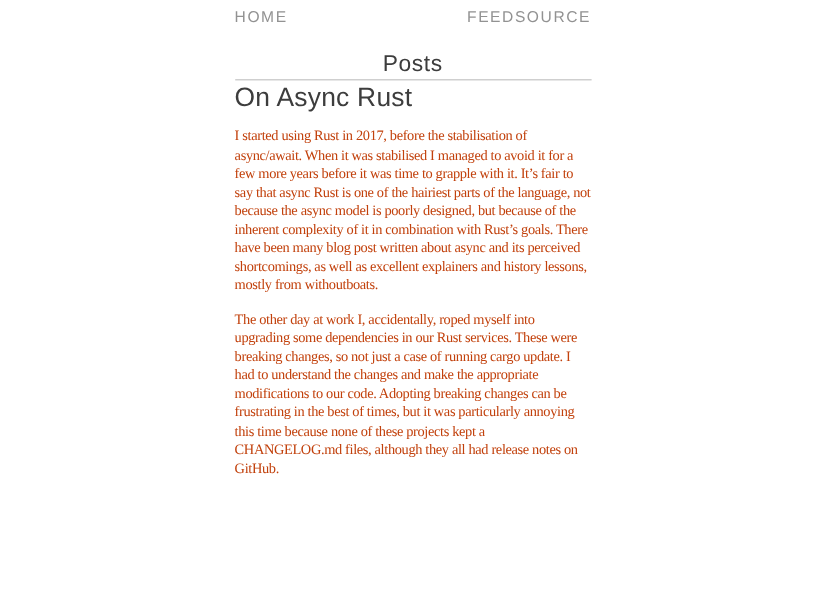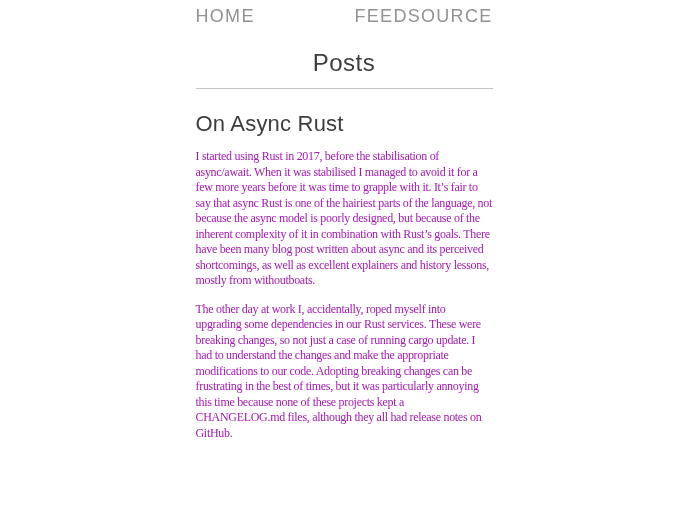--- a/index.html
+++ b/index.html
@@ -15,60 +15,60 @@
     width: 297px;
     margin: 0 auto;
   }
   nav.topnav {
     display: flex;
     justify-content: space-between;
     align-items: baseline;
     padding-top: 6px;
   }
   .nav-link {
-    font-size: 18px;
+    font-size: 13px;
     letter-spacing: 1.3px;
     color: #929292;
     text-decoration: none;
     cursor: pointer;
     font-weight: 400;
   }
   .nav-right { display: flex; }
   h1.site-title {
     font-weight: 300;
-    font-size: 24px;
+    font-size: 19px;
     line-height: 1.2;
     color: #3d3d3d;
     text-align: center;
-    margin: 22px 0 10px 0;
+    margin: 22px 0 0 0;
     letter-spacing: 0.5px;
   }
   .divider {
     border: none;
     border-top: 1px solid #c4c4c4;
     margin: 0;
     height: 0;
   }
-  article.post { margin-top: 21px; }
+  article.post { }
   article.post + article.post { margin-top: 13px; }
   h2.post-title {
     font-weight: 300;
     font-size: 22px;
     line-height: 1.25;
     color: #3d3d3d;
     margin: 0 0 12px 0;
     letter-spacing: 0.2px;
     cursor: pointer;
   }
   p.post-excerpt {
     font-family: "Liberation Serif", serif;
     font-size: 12px;
     line-height: 15.5px;
     letter-spacing: -0.3px;
-    color: #a21caf;
+    color: #c2410c;
     margin: 0;
   }
   p.post-excerpt:empty { display: none; }
 </style>
 </head>
 <body>
 
 <div class="page">
   <div class="container">
 

